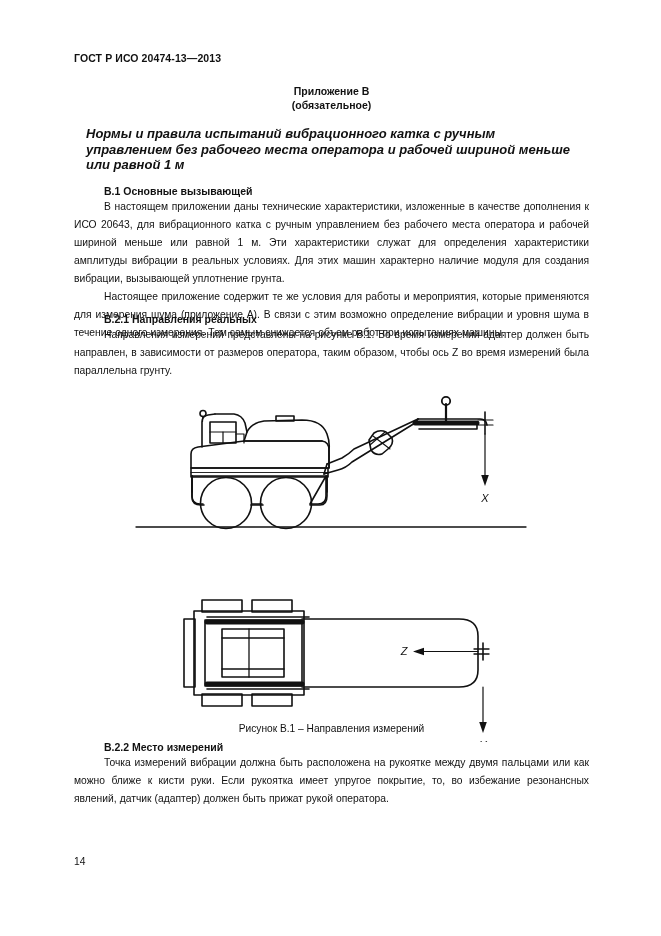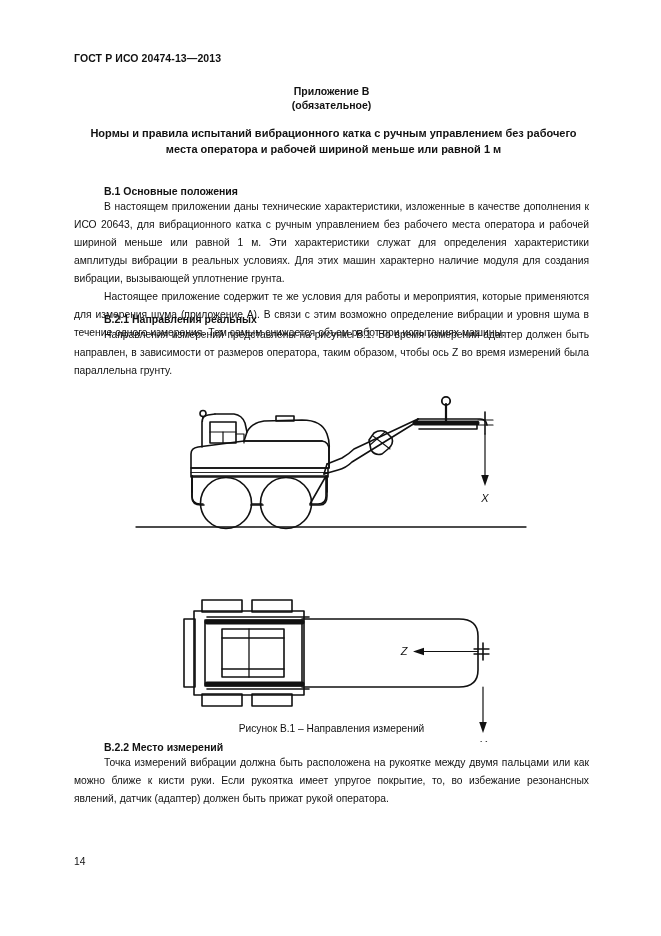--- a/index.html
+++ b/index.html
@@ -47,24 +47,24 @@
     line-height: 14px;
   }
   .annex-block .sub {
     font-weight: bold;
   }
   .doc-title {
     position: absolute;
     left: 12px;
     top: 126px;
     width: 495px;
-    text-align: center;
-    font-size: 11px;
+    font-size: 13px;
     font-weight: bold;
     line-height: 15.5px;
+    font-style: italic;
   }
   .section {
     position: absolute;
     left: 0;
     width: 515px;
   }
   .h-sub {
     font-size: 10.5px;
     font-weight: bold;
     line-height: 14px;
@@ -116,21 +116,21 @@
     <div class="doc-header">ГОСТ Р ИСО 20474-13—2013</div>
 
     <div class="annex-block">
       <div>Приложение В</div>
       <div class="sub">(обязательное)</div>
     </div>
 
     <div class="doc-title">Нормы и правила испытаний вибрационного катка с ручным управлением  без  рабочего места оператора и рабочей шириной меньше или равной 1 м</div>
 
     <div class="section sec-b1">
-      <div class="h-sub">В.1 Основные положения</div>
+      <div class="h-sub">В.1 Основные вызывающей</div>
       <p class="body sec-b1-p1">В настоящем приложении даны технические характеристики,   изложенные в качестве дополнения к ИСО 20643,  для вибрационного катка с ручным управлением  без  рабочего места оператора и рабочей шириной  меньше или равной 1 м. Эти характеристики служат для определения характеристики амплитуды вибрации в реальных условиях. Для этих машин характерно наличие модуля для создания вибрации, вызывающей уплотнение грунта.</p>
       <p class="body sec-b1-p2">Настоящее приложение содержит те же условия для работы и мероприятия, которые применяются для измерения шума (приложение А). В связи с этим возможно  определение вибрации и уровня шума в течение одного измерения. Тем самым снижается объем работ при испытаниях машины.</p>
     </div>
 
     <div class="section sec-b2">
       <div class="h-sub">В.2.1 Направления реальных</div>
       <p class="body">Направления измерений представлены на рисунке В.1. Во время измерений адаптер должен быть направлен, в зависимости от размеров  оператора, таким образом, чтобы  ось Z во время измерений была параллельна грунту.</p>
     </div>
 
     <div class="figure-wrap">

